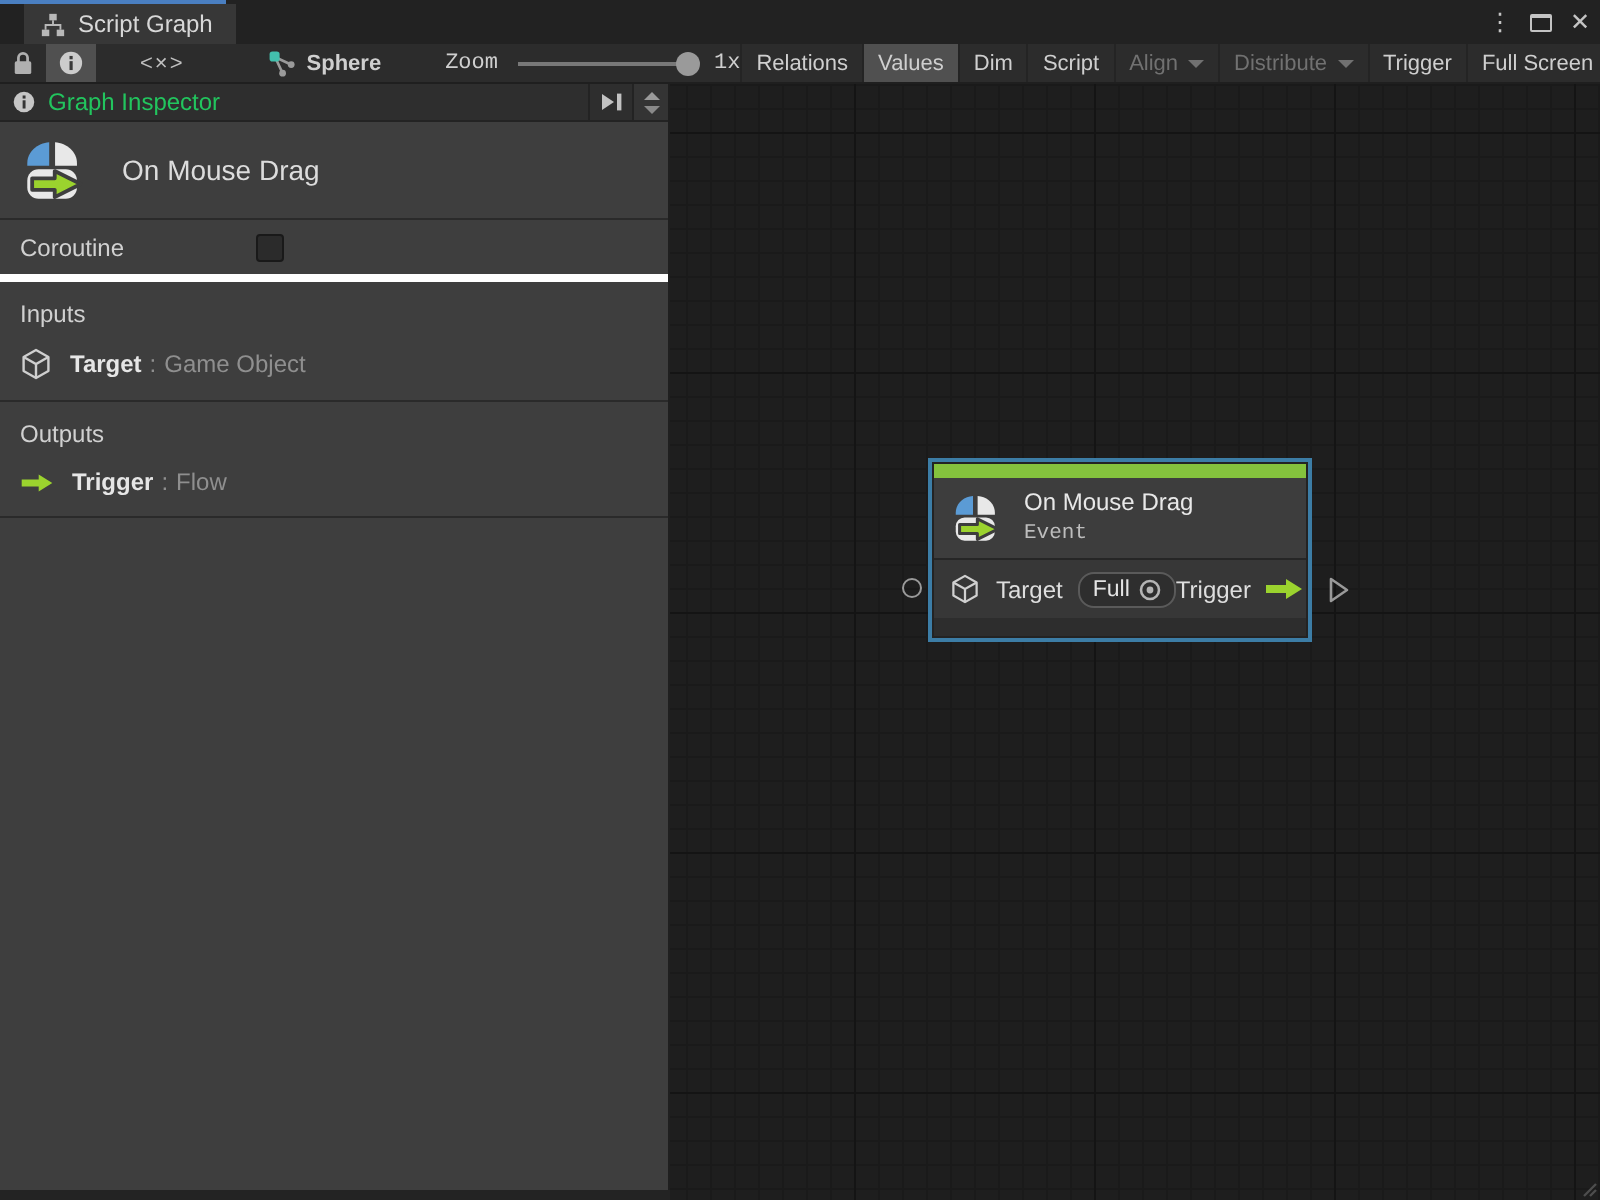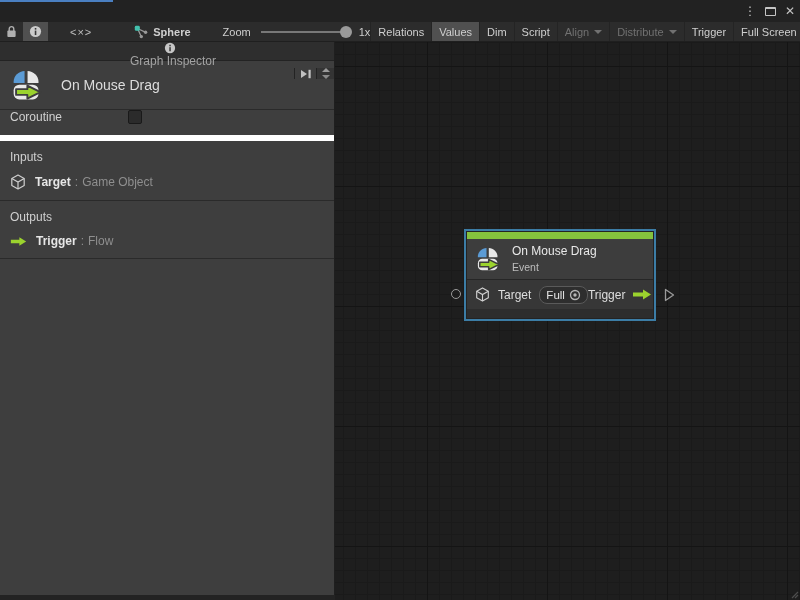--- a/index.html
+++ b/index.html
@@ -26,44 +26,44 @@
 
   
   .toolbar { position:absolute; left:0; top:22px; width:800px; height:20px; background:#2c2c2c;
              display:flex; align-items:stretch; font-size:11px; color:#cfcfcf; border-bottom:1px solid #1f1f1f; }
   .tbtn { display:flex; align-items:center; padding:0 6px; white-space:nowrap; }
   .tbtn.active { background:#505050; }
   .tbtn.disabled { color:#717171; }
   .tsep { width:1px; background:#242424; }
   .code-glyph { font-size:11px; letter-spacing:1px; color:#c0c0c0; margin:0 16px; }
   .sphere-label { margin-left:5px;font-weight:bold; }
-  .zoom-wrap { display:flex; align-items:center; margin-left:26px; }
+  .zoom-wrap { display:flex; align-items:center; margin-left:26px;font-family:Liberation Mono, monospace; }
   .slider { position:relative; width:90px; height:2px; background:#787878; margin:0 8px 0 10px; }
   .slider-knob { position:absolute; right:-1px; top:-5px; width:12px; height:12px; border-radius:50%; background:#9a9a9a; }
   .right-group { margin-left:auto; display:flex; align-items:stretch; }
   .right-group .tbtn { padding:0 7px; }
   .dd-arrow { width:0; height:0; border-left:4px solid transparent; border-right:4px solid transparent;
               border-top:4px solid currentColor; margin-left:5px; }
 
   
   .inspector { position:absolute; left:0; top:42px; width:335px; height:553px; background:#3e3e3e;
                border-right:1px solid #1f1f1f; }
   .insp-header { height:19px; background:#2e2e2e; border-bottom:1px solid #232323;
-                 display:flex; align-items:center; padding-left:6px; font-size:12px; color:#a3a3a3;flex-direction:column; }
+                 display:flex; align-items:center; padding-left:6px; font-size:12px; color:#22c55e; }
   .insp-title { margin-left:6px; }
   .hdr-btns { margin-left:auto; display:flex; align-items:stretch; height:100%; }
   .hbtn { display:flex; align-items:center; justify-content:center; width:22px; border-left:1px solid #232323; }
   .stepper { display:flex; flex-direction:column; align-items:center; justify-content:center; gap:3px; width:18px;
              border-left:1px solid #232323; background:#343434; }
   .tri-up { width:0; height:0; border-left:4px solid transparent; border-right:4px solid transparent; border-bottom:4px solid #9a9a9a; }
   .tri-down { width:0; height:0; border-left:4px solid transparent; border-right:4px solid transparent; border-top:4px solid #8a8a8a; }
 
   .insp-hero { height:49px; display:flex; align-items:center; padding:0 10px; border-bottom:1px solid #2a2a2a; }
   .hero-title { font-size:14px; color:#dcdcdc; margin-left:18px; }
-  .insp-coroutine { height:31px; display:flex; padding:0 10px; border-bottom:6px solid #ffffff; font-size:12px; }
+  .insp-coroutine { height:31px; display:flex; align-items:center; padding:0 10px; border-bottom:4px solid #ffffff; font-size:12px; }
   .cor-label { width:118px; color:#d0d0d0; }
   .checkbox { width:14px; height:14px; background:#2b2b2b; border:1px solid #191919; border-radius:2px; }
 
   .insp-section { padding:9px 10px 10px; border-bottom:1px solid #2a2a2a; }
   .sec-heading { font-size:12px; color:#d0d0d0; margin-bottom:10px; }
   .port-row { display:flex; align-items:center; font-size:12px; }
   .port-row .picon { margin-right:9px; }
   .pname { font-weight:bold; color:#e6e6e6; }
   .psep { color:#8f8f8f; margin:0 4px; }
   .ptype { color:#8f8f8f; }
@@ -79,39 +79,50 @@
     background-size: 120px 120px, 120px 120px, 12px 12px, 12px 12px;
     background-position: 92px 0px, 0px 24px, 8px 0px, 0px 0px;
   }
 
   .node { position:absolute; left:129px; top:187px; width:192px; border:2px solid #3c7da6;
           background:#232323; padding:1px; }
   .node-green { height:7px; background:#84c23d; }
   .node-header { display:flex; align-items:center; background:#3d3d3d; padding:5px 8px 6px; }
   .node-titles { margin-left:11px; }
   .node-title { font-size:12px; color:#e8e8e8; }
-  .node-sub { font-size:10.5px; color:#bdbdbd; margin-top:3px; }
+  .node-sub { font-size:10.5px; color:#bdbdbd; margin-top:3px;font-family:Liberation Mono, monospace; }
   .node-divider { height:1px; background:#262626; }
   .node-ports { display:flex; align-items:center; height:29px; background:#373737; padding:0 8px; font-size:12px; color:#dedede; }
   .node-ports .cube { margin-right:8px; }
   .chip { display:flex; align-items:center; gap:4px; background:#2e2e2e; border:1px solid #5a5a5a; border-radius:8px;
           padding:2px 6px; margin-left:8px; font-size:11.5px; color:#e4e4e4; }
   .out-label { margin-left:auto; }
   .flow-arrow { margin-left:7px; }
   .node-footer { height:9px; background:#2d2d2d; }
 
   .port-circle { position:absolute; left:116px; top:247px; width:10px; height:10px; border:1px solid #9a9a9a; border-radius:50%; }
   .port-tri { position:absolute; left:329px; top:246px; }
   .resize-grip { position:absolute; right:1px; bottom:1px; }
 </style>
 </head>
 <body>
 
 <div class="titlebar">
   <div class="tab-accent"></div>
+  <div class="tab">
+    <span>
+      <svg width="13" height="13" viewBox="0 0 14 14">
+        <rect x="5" y="1" width="4" height="3.5" fill="#b8b8b8"></rect>
+        <rect x="1" y="9.5" width="4" height="3.5" fill="#b8b8b8"></rect>
+        <rect x="9" y="9.5" width="4" height="3.5" fill="#b8b8b8"></rect>
+        <path d="M7 4.5 V7 M3 9.5 V7 H11 V9.5" stroke="#b8b8b8" fill="none" stroke-width="1"></path>
+      </svg>
+    </span>
+    <span class="tab-label">Script Graph</span>
+  </div>
   <div class="win-controls">
     <span class="menu-dots">⋮</span>
     <span class="max-box"></span>
     <span class="close-x">✕</span>
   </div>
 </div>
 
 <div class="toolbar">
   <div class="tbtn">
     <span>

